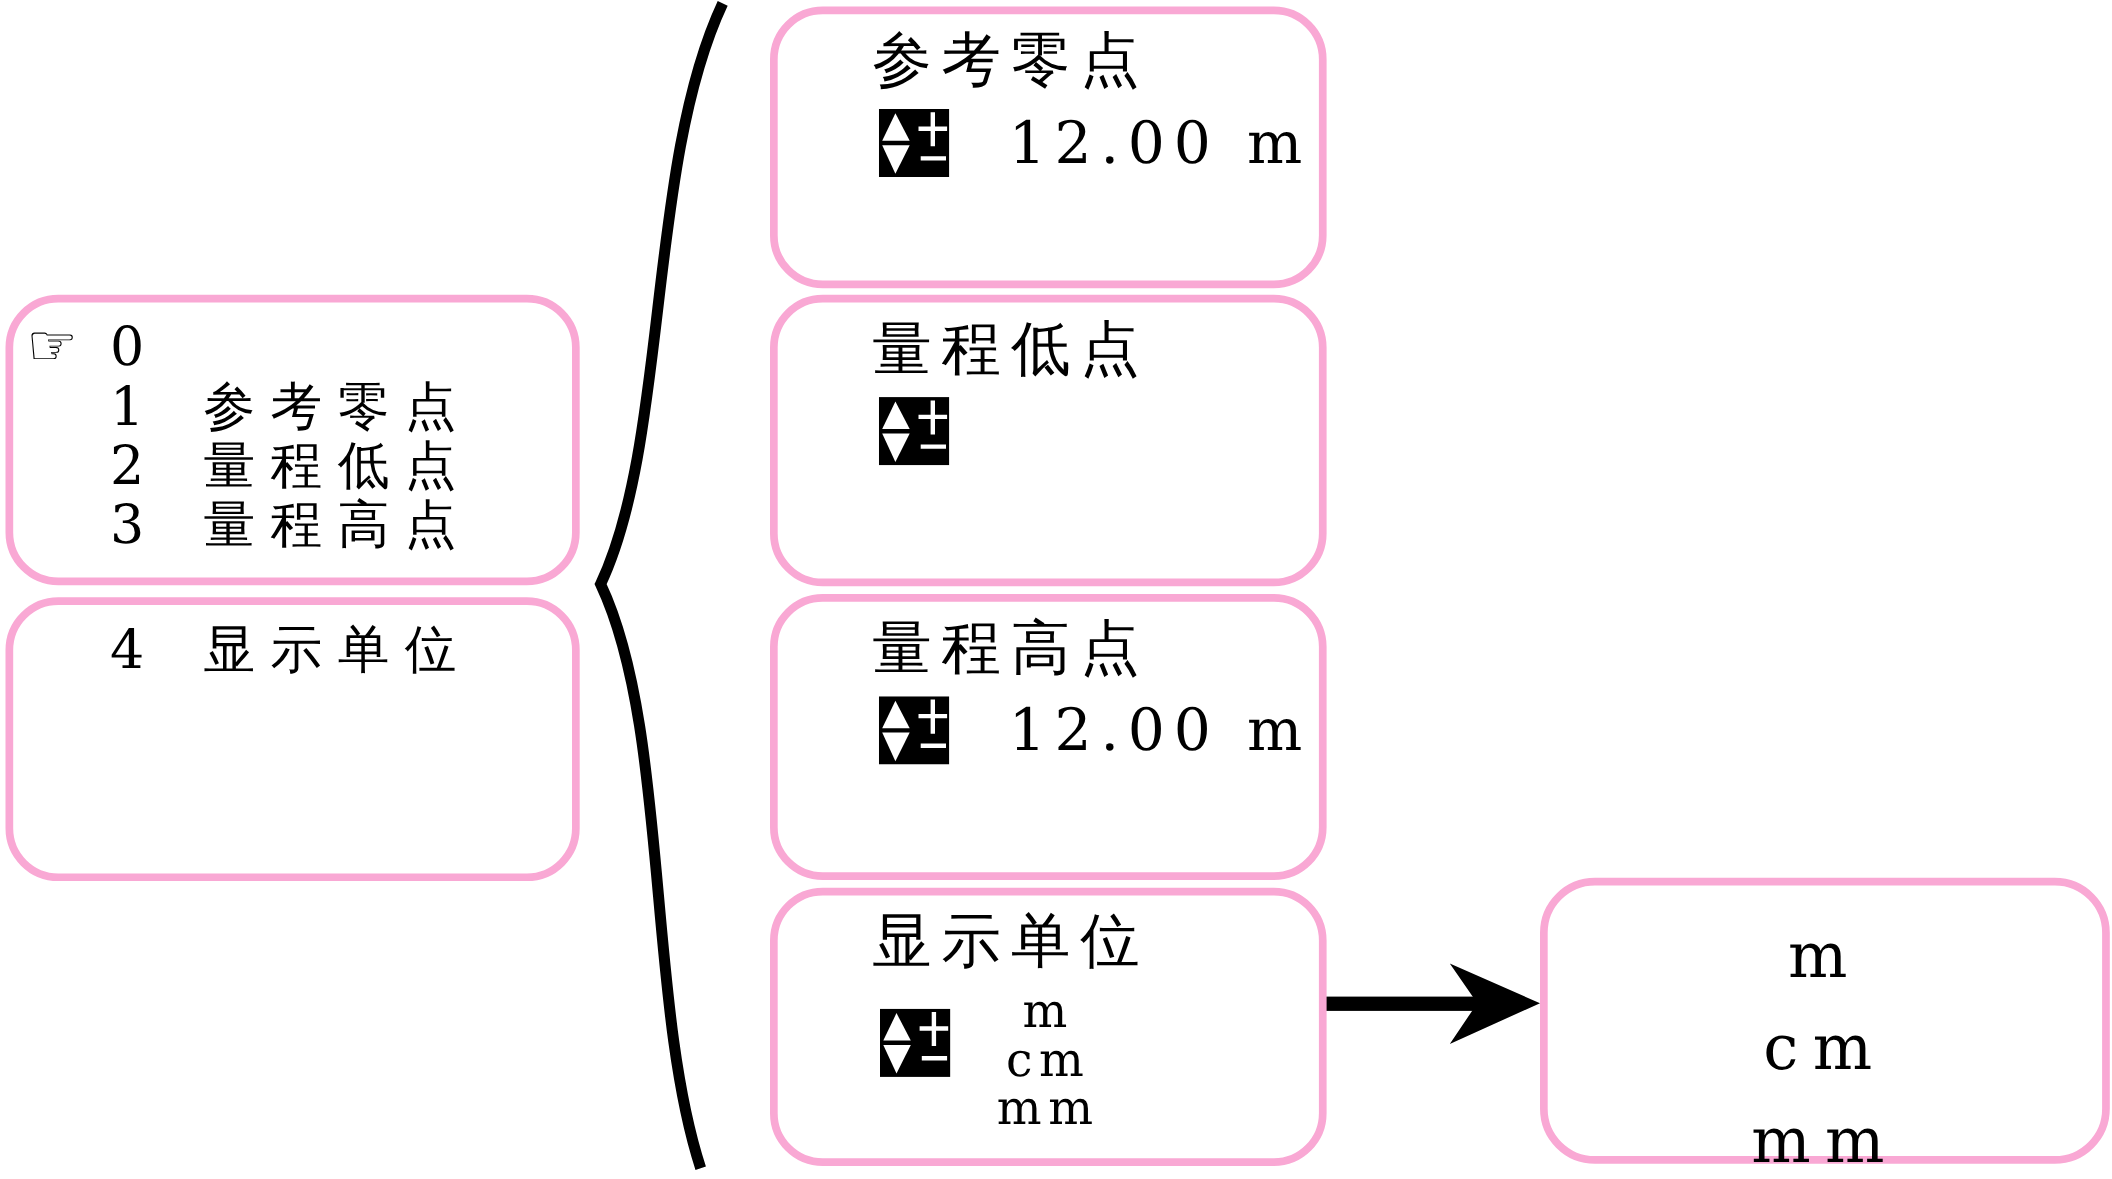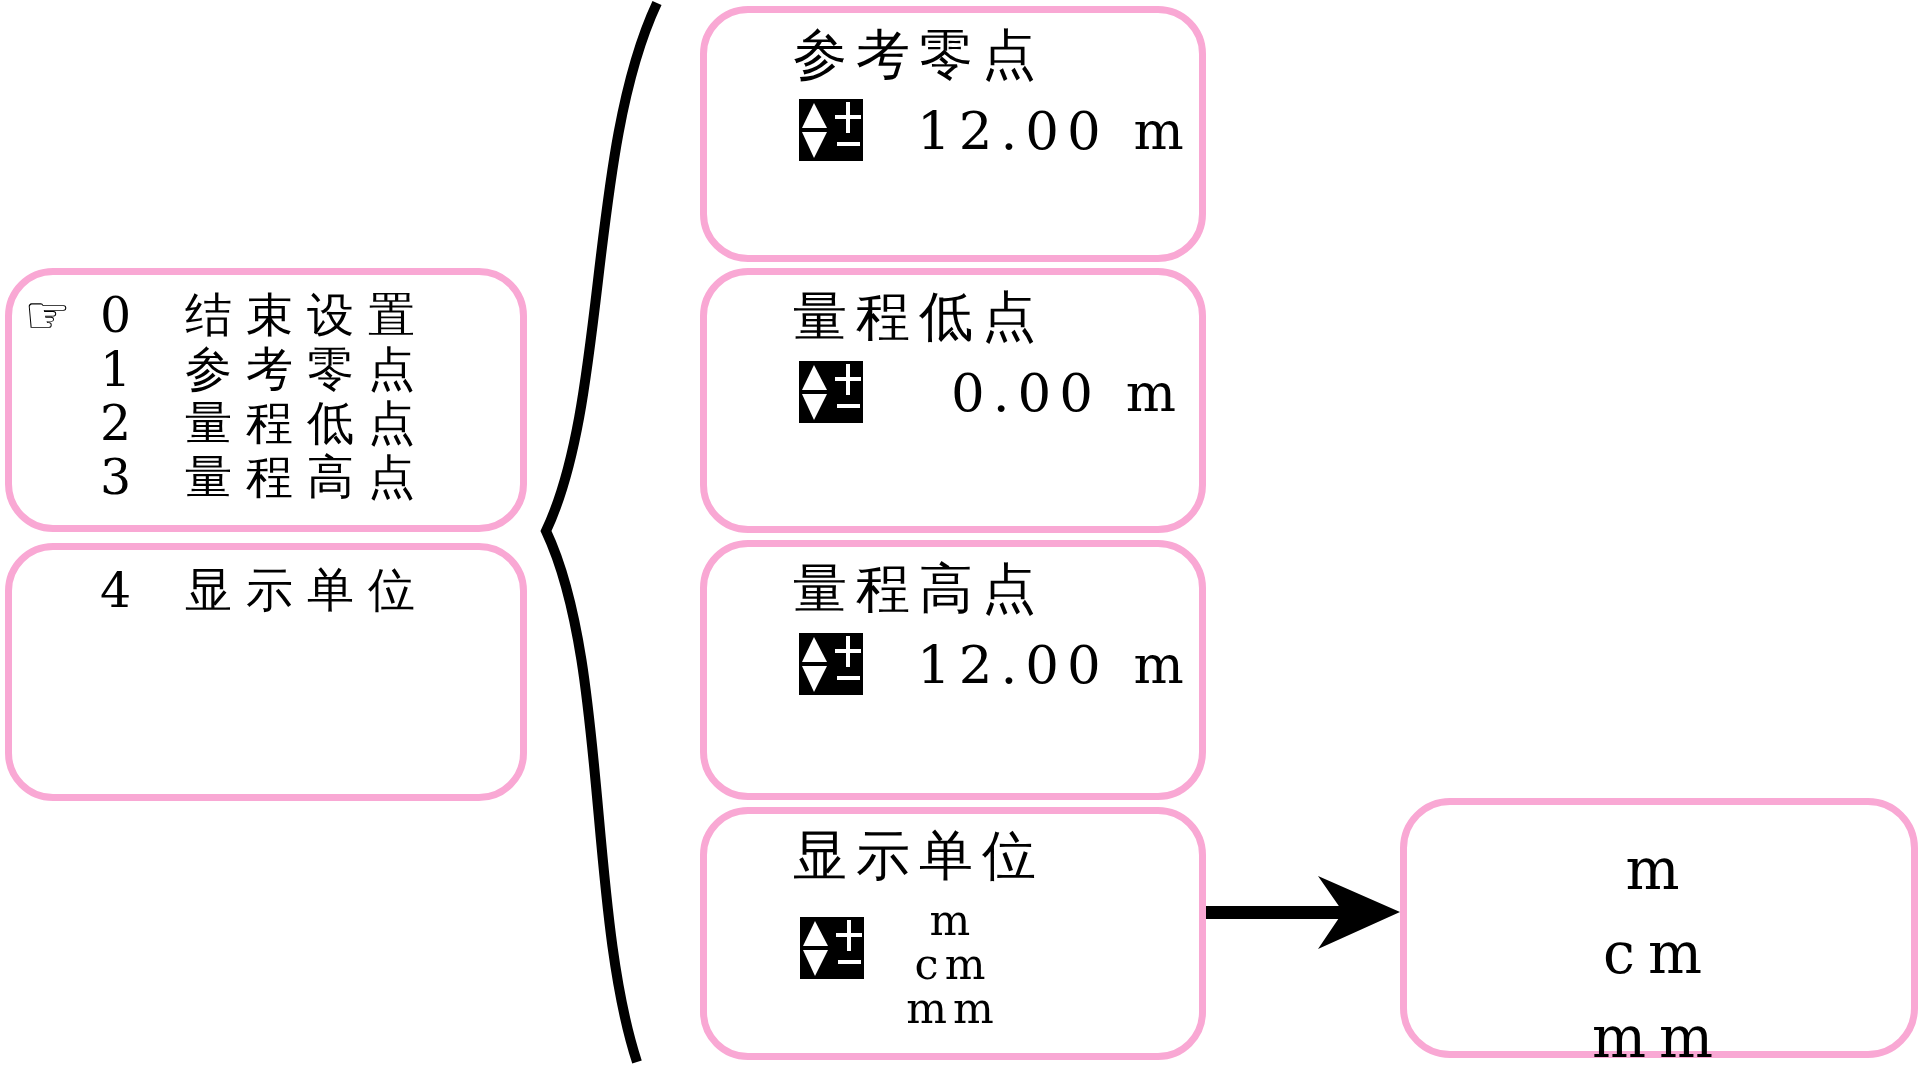--- a/index.html
+++ b/index.html
@@ -61,21 +61,20 @@
   <g>
     <rect x="1205" y="906" width="140" height="13" fill="#000"></rect>
     <polygon points="1400,912 1318,876 1343,912 1318,949" fill="#000"></polygon>
   </g>
 </svg>
 
 <div class="box" id="box-l1">
   <div class="menu-line">
     <span class="hand">☞</span>
     <span class="num">0</span>
-    <span class="lbl">结束设置</span>
   </div>
   <div class="menu-line">
     <span class="hand"></span>
     <span class="num">1</span>
     <span class="lbl">参考零点</span>
   </div>
   <div class="menu-line">
     <span class="hand"></span>
     <span class="num">2</span>
     <span class="lbl">量程低点</span>
@@ -112,21 +111,20 @@
 <div class="box" id="rb2">
   <div class="rb-title">量程低点</div>
   <div class="rb-row">
     <svg class="adjust-icon" viewBox="0 0 64 62" xmlns="http://www.w3.org/2000/svg">
       <rect x="0" y="0" width="64" height="62" fill="#000"></rect>
       <polygon points="15,4 3,29 28,29" fill="#fff"></polygon>
       <polygon points="3,33 28,33 15,59" fill="#fff"></polygon>
       <path d="M36 18 H62 M49 3 V34" stroke="#fff" stroke-width="4" fill="none"></path>
       <path d="M38 45 H61" stroke="#fff" stroke-width="4" fill="none"></path>
     </svg>
-    <span class="rb-value rb-value--indent">0.00 m</span>
   </div>
 </div>
 
 <div class="box" id="rb3">
   <div class="rb-title">量程高点</div>
   <div class="rb-row">
     <svg class="adjust-icon" viewBox="0 0 64 62" xmlns="http://www.w3.org/2000/svg">
       <rect x="0" y="0" width="64" height="62" fill="#000"></rect>
       <polygon points="15,4 3,29 28,29" fill="#fff"></polygon>
       <polygon points="3,33 28,33 15,59" fill="#fff"></polygon>

